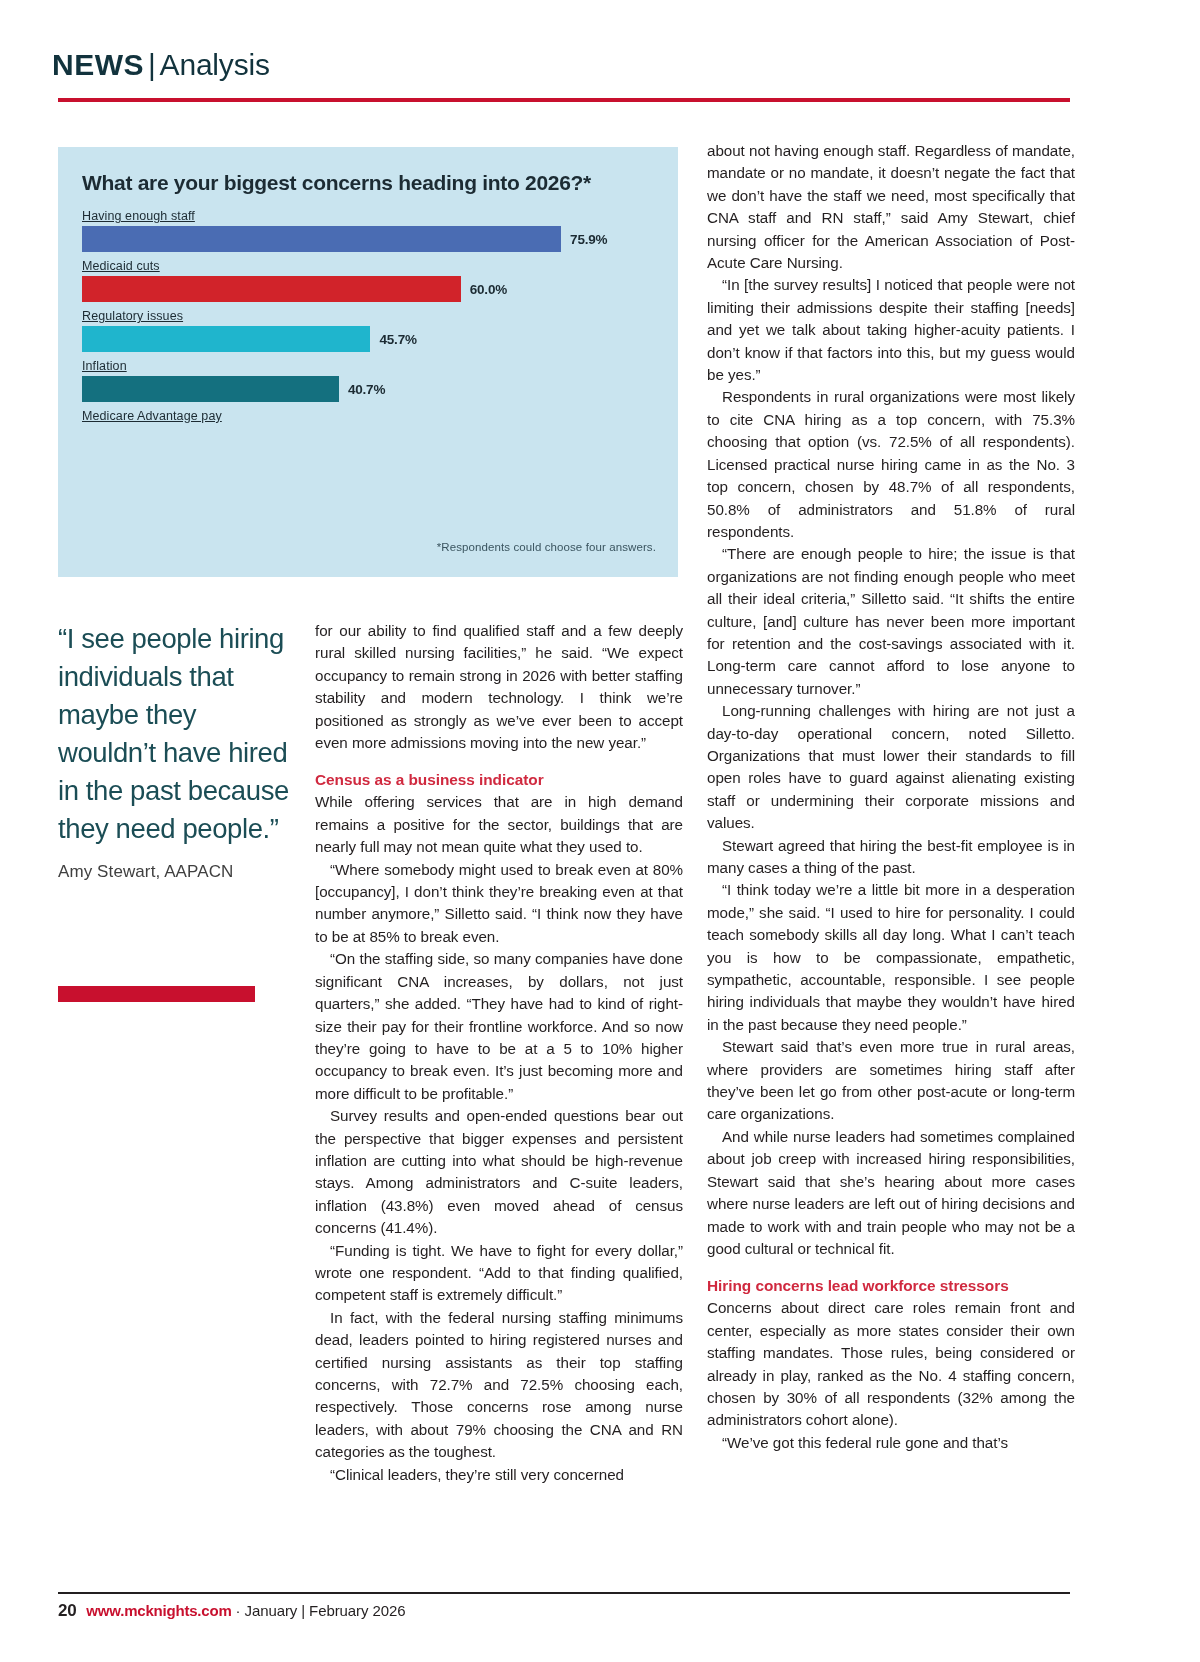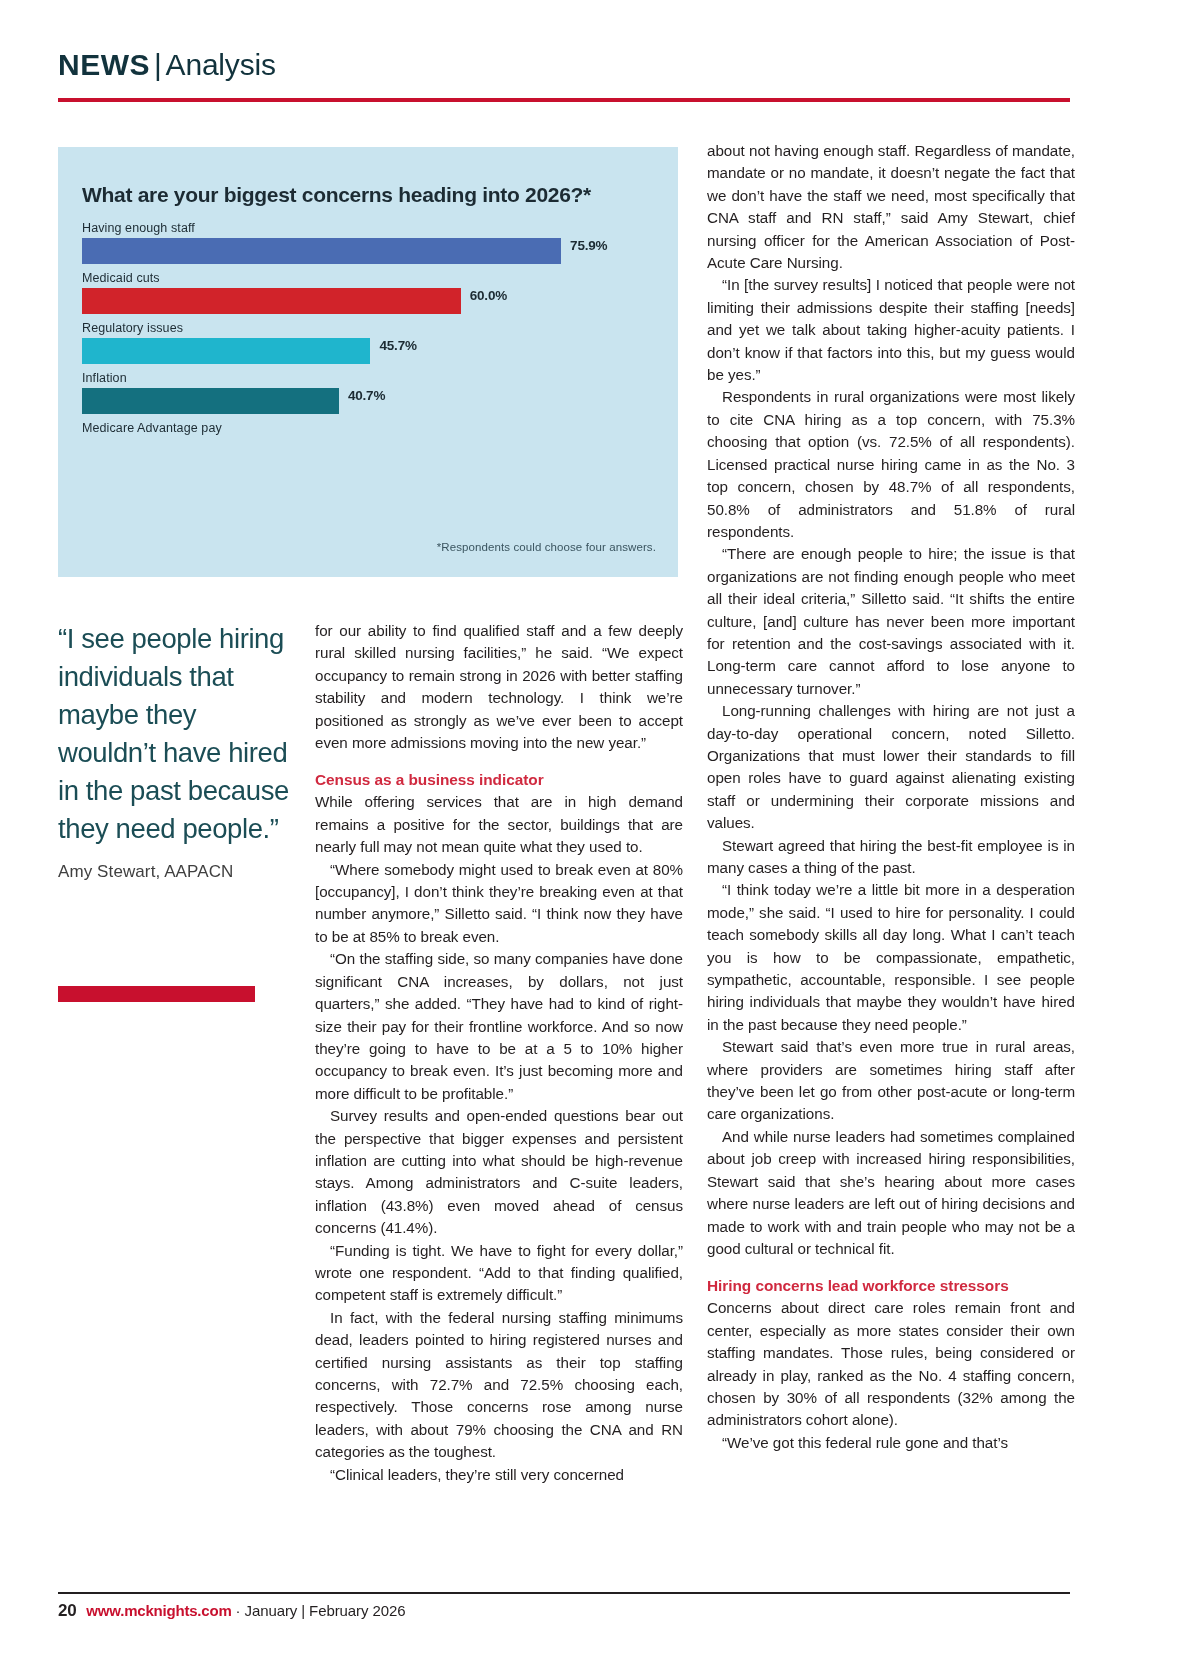--- a/index.html
+++ b/index.html
@@ -13,21 +13,21 @@
   }
   .page{
     position:absolute;
     left:0;top:0;
     width:1200px;height:1662px;
   }
 
   
   .header{
     position:absolute;
-    left:58px; top:48px;
+    left:52px; top:48px;
     width:1012px;
   }
   .kicker{
     font-size:30px;
     letter-spacing:-0.2px;
     color:#12333d;
     white-space:nowrap;
   }
   .kicker .news{
     font-weight:bold;
@@ -55,34 +55,36 @@
     width:620px; height:430px;
     background:#c9e4ef;
     box-sizing:border-box;
     padding:24px 22px 10px 24px;
   }
   .chart-title{
     font-size:21px;
     font-weight:bold;
     color:#1c2b33;
     letter-spacing:-0.3px;
-    margin:12px 0 14px 0;
+    margin:0 0 14px 0;
     white-space:nowrap;
   }
   .bar-row{
     margin-bottom:7px;
   }
   .bar-label{
     font-size:12.5px;
     color:#1c2b33;
     margin-bottom:3px;
     letter-spacing:0.1px;
+    text-decoration:underline;
   }
   .bar-line{
     display:flex;
+    align-items:center;
     height:26px;
   }
   .bar{
     height:26px;
   }
   .bar-value{
     font-size:13.5px;
     font-weight:bold;
     color:#1c2b33;
     margin-left:9px;

